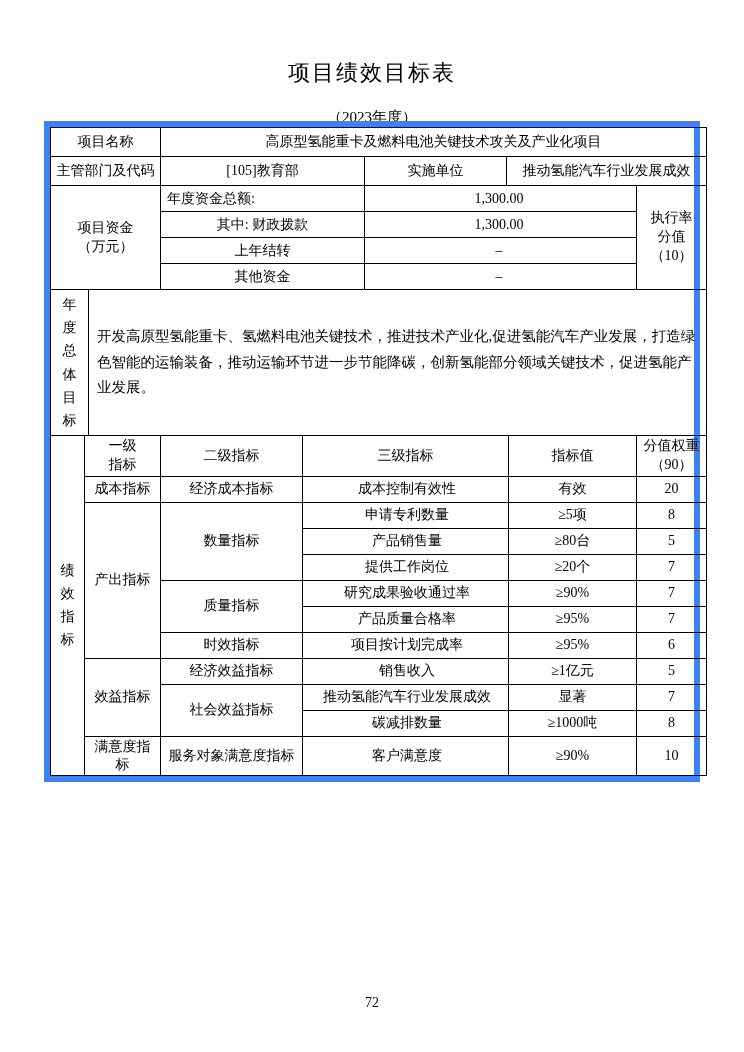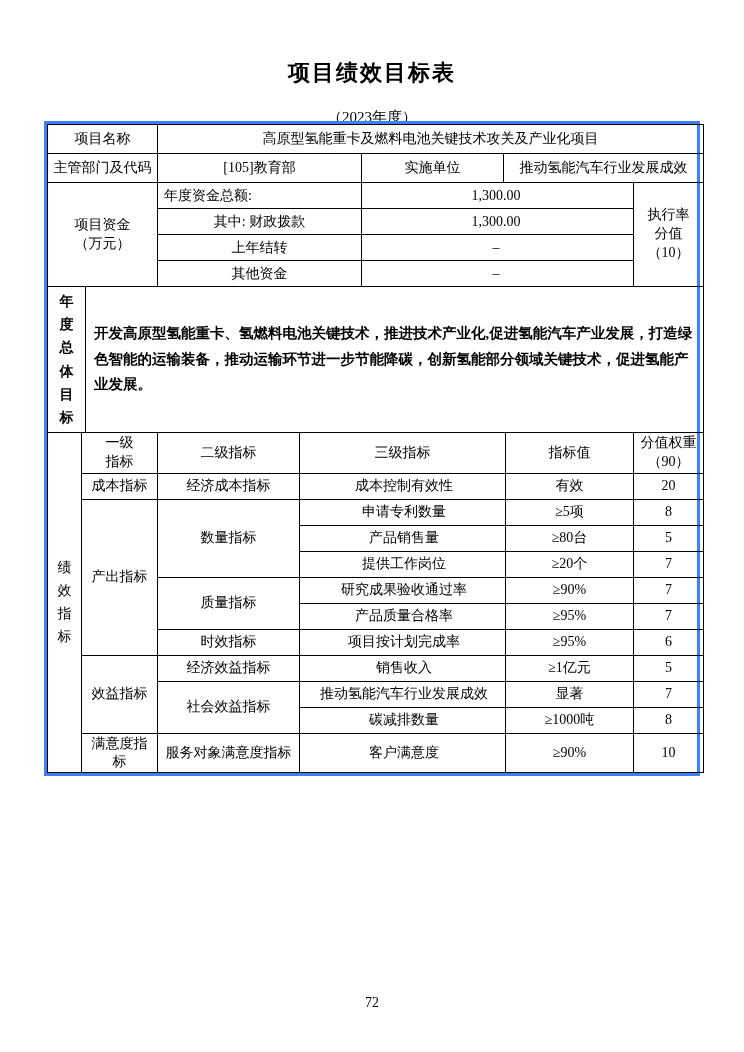--- a/index.html
+++ b/index.html
@@ -6,34 +6,34 @@
   html, body { background: #fff; }
   body {
     width: 744px; height: 1052px;
     position: relative;
     font-family: "Liberation Serif", "DejaVu Serif", serif;
     color: #000;
   }
   .doc-title {
     text-align: center;
     font-size: 22px;
-    font-weight: bold;
+    font-weight: normal;
     letter-spacing: 2px;
     padding-top: 58px;
   }
   .doc-subtitle {
     text-align: center;
     font-size: 15px;
     margin-top: 20px;
   }
   .table-wrap {
     position: absolute;
     left: 44px; top: 121px;
     width: 656px;
-    border: 3px solid #3b82f6;
+    border: 6px solid #3b82f6;
   }
   table {
     border-collapse: collapse;
     table-layout: fixed;
     width: 656px;
     font-size: 14px;
   }
   table + table { margin-top: -1px; }
   td {
     border: 1px solid #000;
@@ -47,21 +47,21 @@
   .right { padding-right: 6px; }
   .vertical-label span {
     display: inline-block;
     width: 16px;
     word-break: break-all;
     line-height: 1.65;
     text-align: center;
   }
   .row-info td   { height: 29px; }
   .row-fund td   { height: 26px; margin-top: 40px; }
-  .row-target td { height: 146px; font-weight: bold; }
+  .row-target td { height: 146px; }
   .row-ihdr td   { height: 40px; }
   .row-ind td    { height: 26px; text-align: center; }
   .target-text {
     text-align: left;
     padding: 6px 8px;
     line-height: 1.75;
     font-size: 14.5px;
   }
   .page-number {
     position: absolute;

